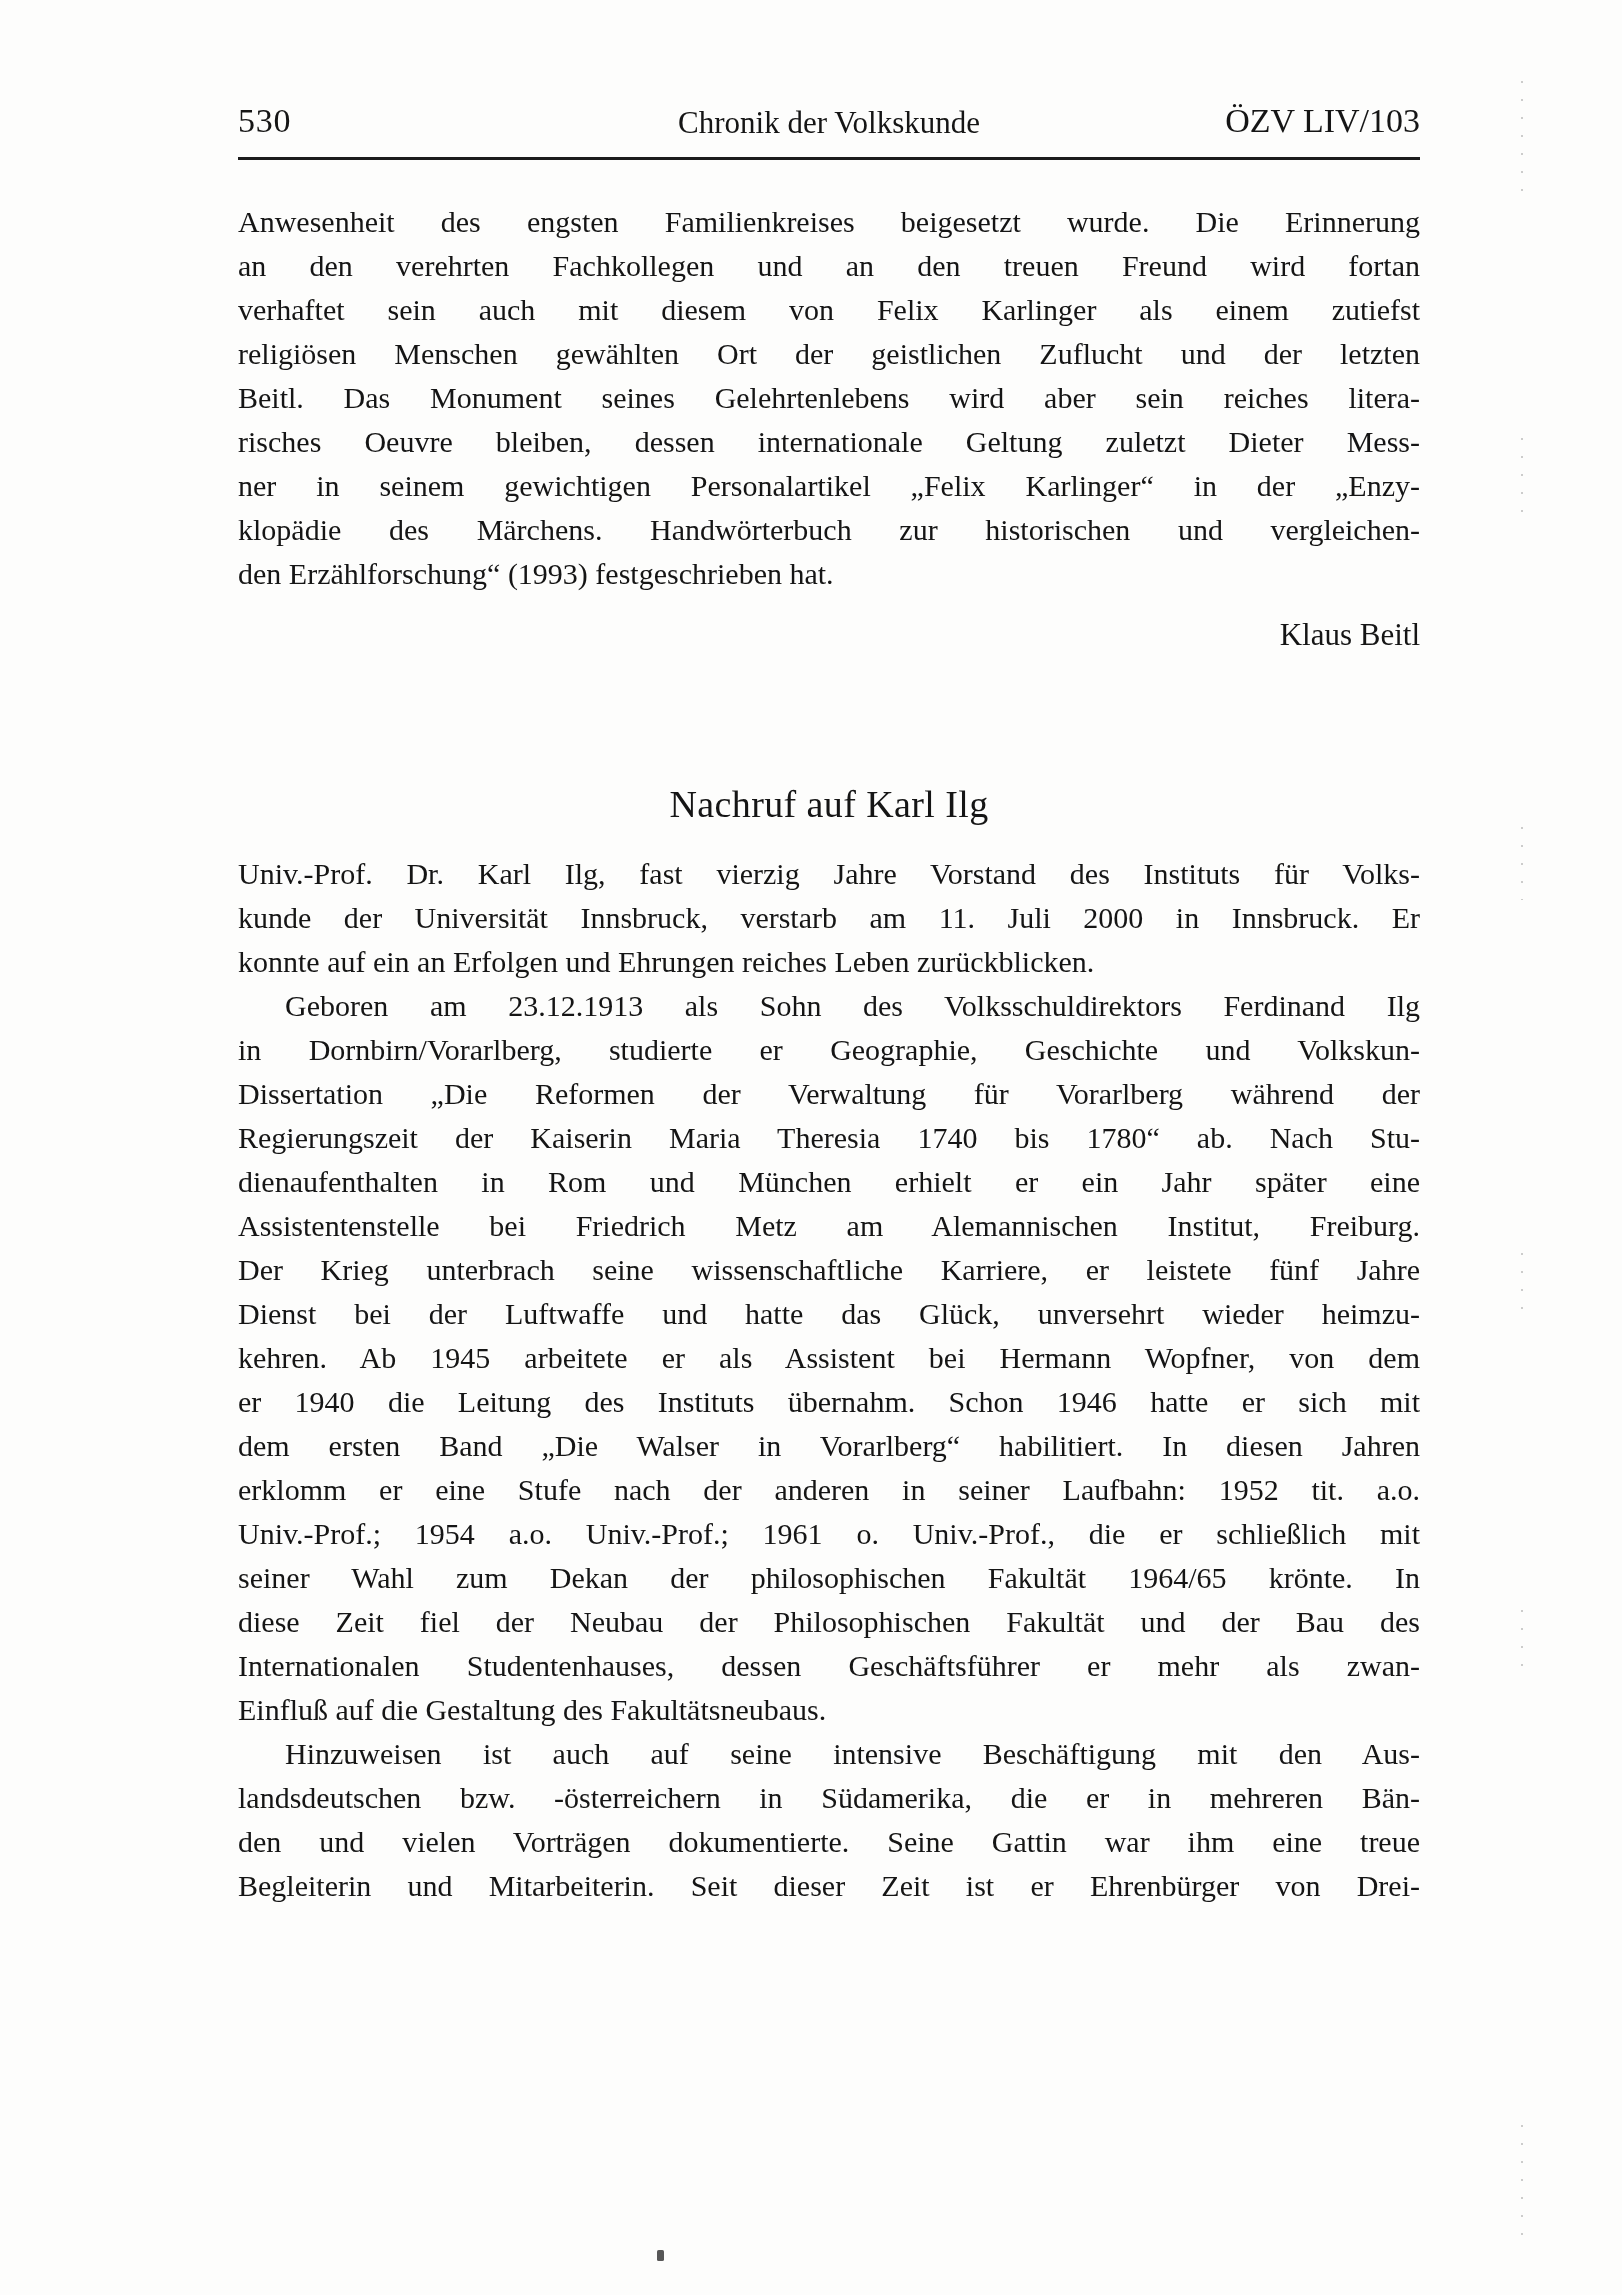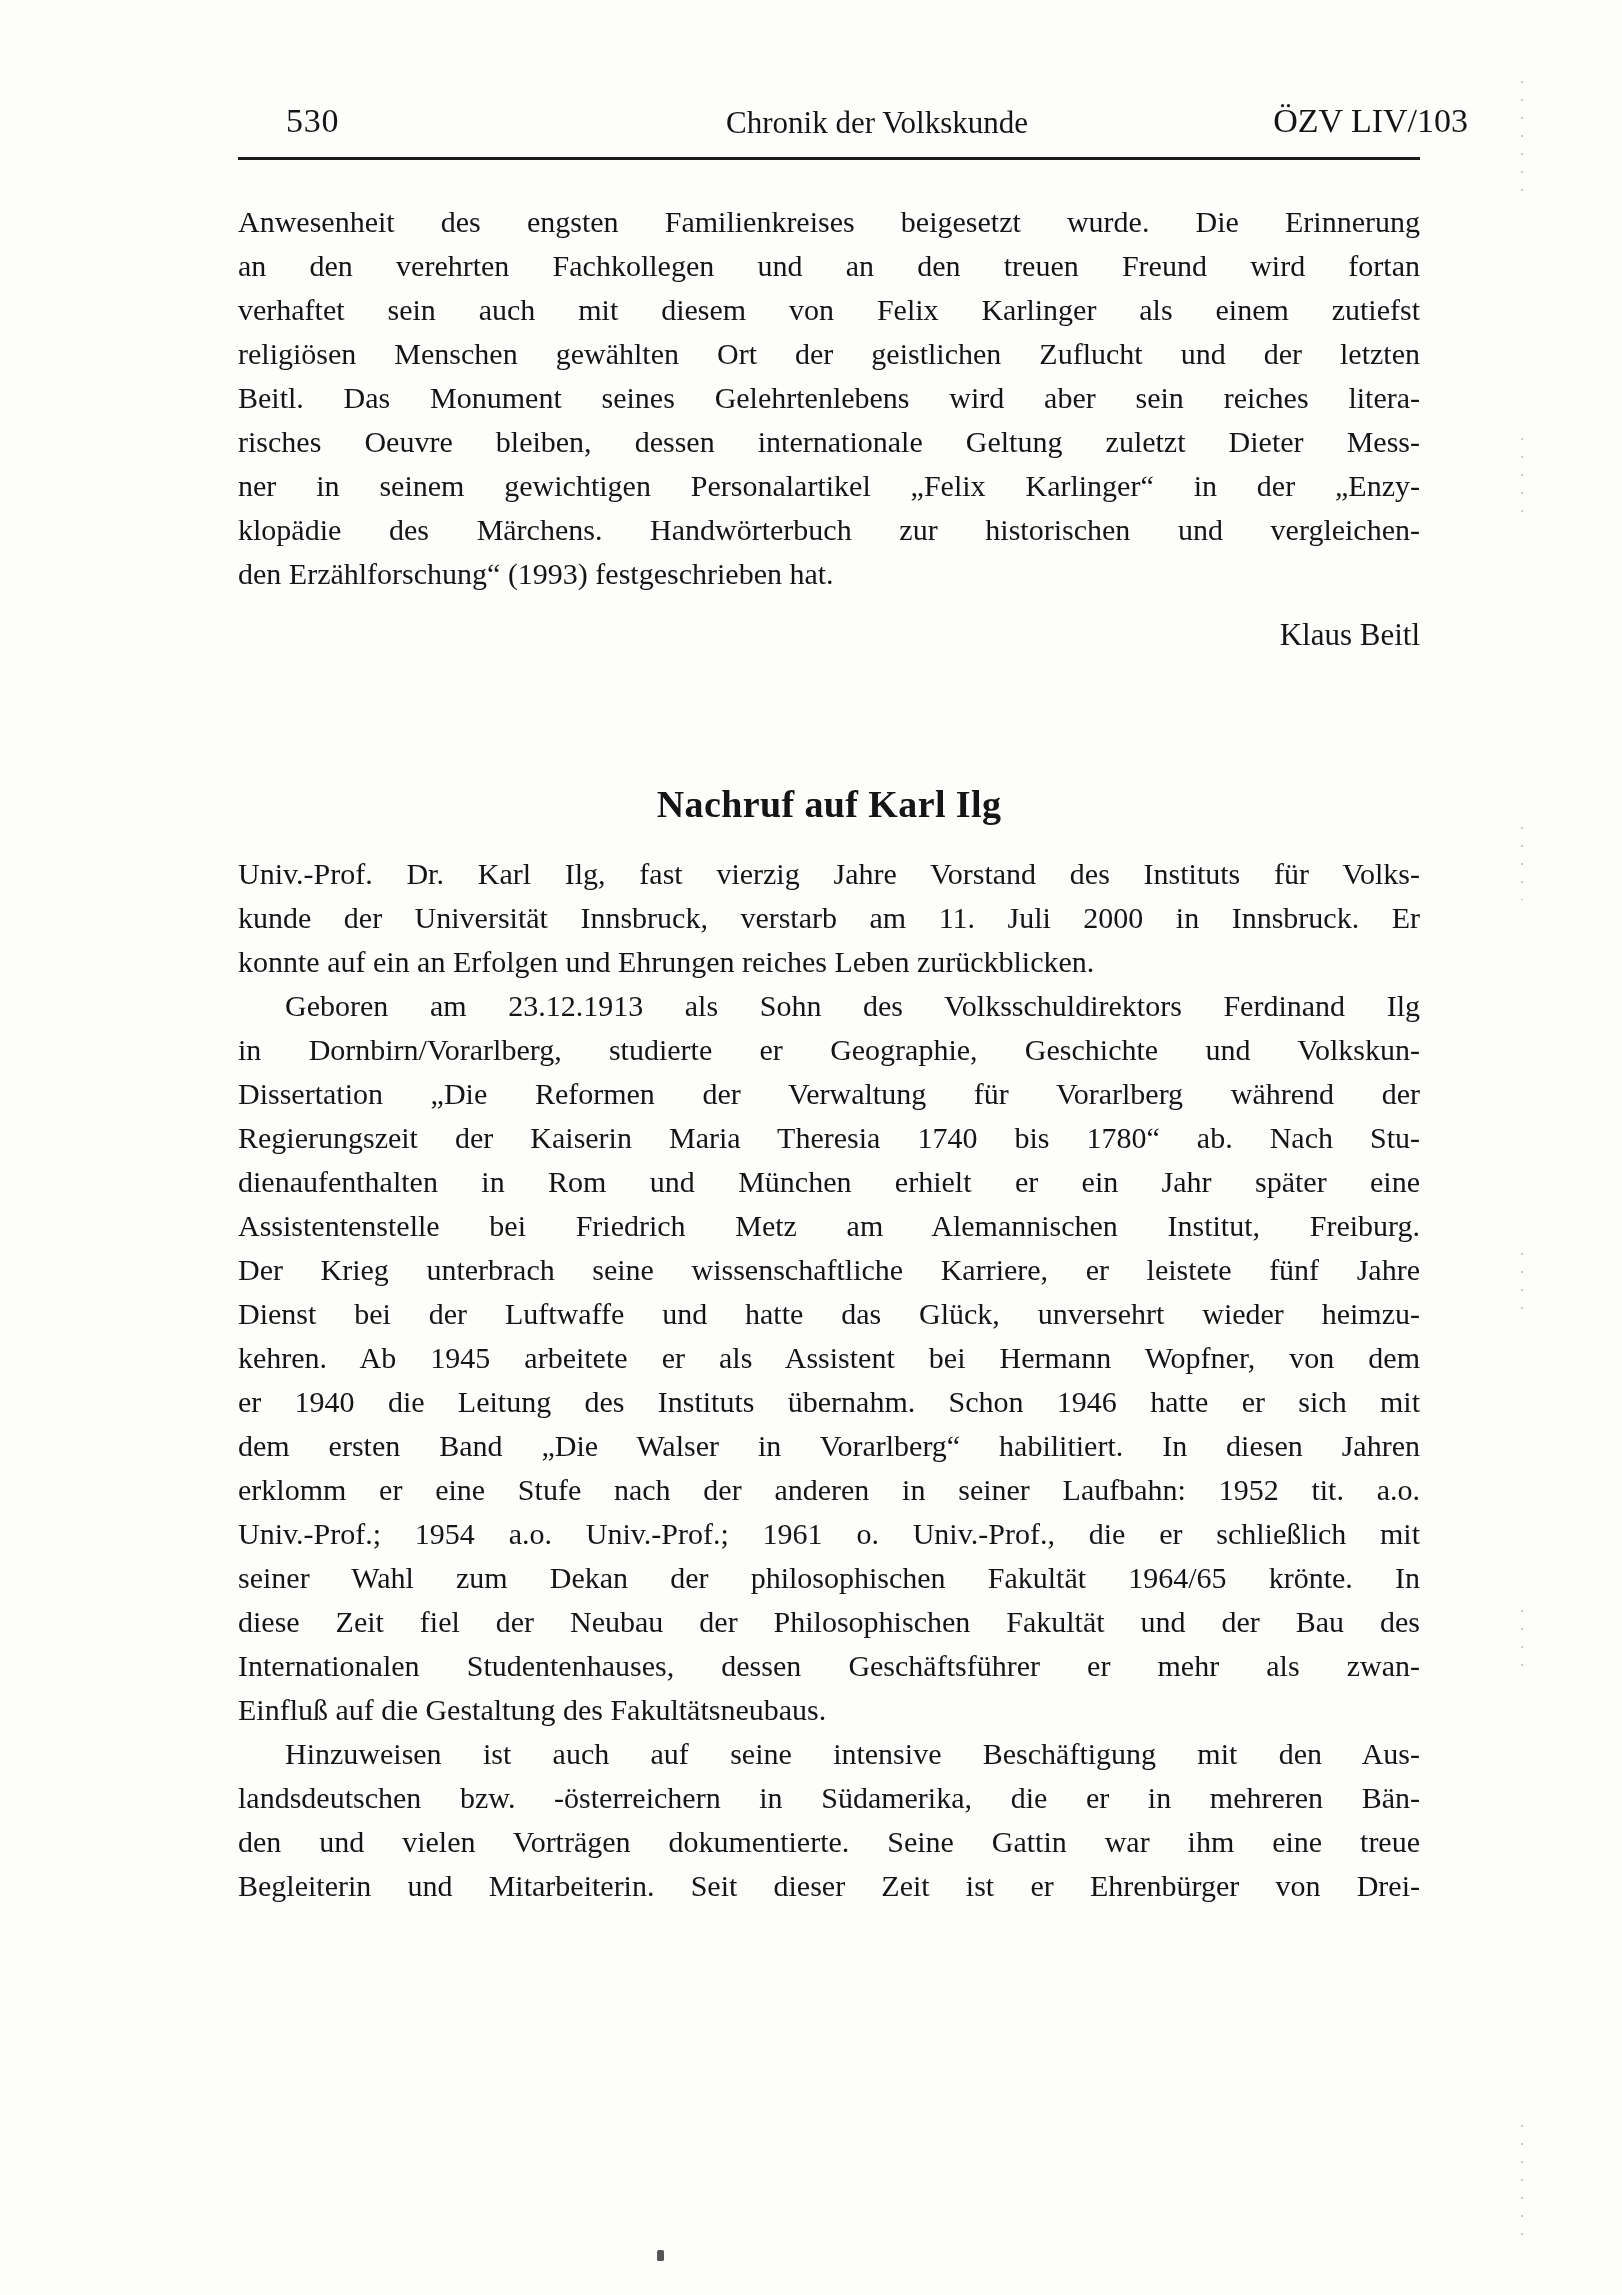--- a/index.html
+++ b/index.html
@@ -7,39 +7,39 @@
     position:relative;
     width:1622px; height:2295px;
     background:#fdfdfc;
     font-family:"Liberation Serif", serif;
     color:#151515;
     overflow:hidden;
   }
   .column { position:absolute; left:238px; width:1182px; }
 
   
-  .page-header { top:102px; height:39px;margin-left:48px; }
+  .page-header { top:102px; height:39px; }
   .page-header .page-number   { position:absolute; left:0;   top:0; font-size:34px; letter-spacing:0.8px; }
   .page-header .running-title { position:absolute; left:50%; top:3.2px; transform:translateX(-50%); font-size:31px; }
   .page-header .journal-ref   { position:absolute; right:0;  top:0; font-size:34px; }
   .header-rule { top:157px; height:3.2px; background:#1c1c1c; }
 
   
   .body-text { font-size:30px; line-height:44px; }
   .line { text-align:justify; text-align-last:justify; height:44px; overflow:hidden; }
   .line.last { text-align-last:left; }
   .line.indent { text-indent:47px; }
 
   .section-close { top:200px; }
   .signature { text-align:right; margin-top:17px; font-size:31px; }
 
   .obituary-title {
     position:absolute; left:238px; width:1182px; top:782px;
     margin:0; text-align:center;
-    font-size:38px; font-weight:bold; letter-spacing:0.4px;
+    font-size:38px; font-weight:normal; letter-spacing:0.4px;
   }
   .section-obituary { top:852px; }
 
   
   .artifact {
     position:absolute; left:1521px; width:2.4px; opacity:0.45;
     background:repeating-linear-gradient(to bottom, #909090 0 2.4px, transparent 2.4px 18px);
   }
   .a1 { top:81px;  height:122px; }
   .a2 { top:438px;  height:77px;  }

